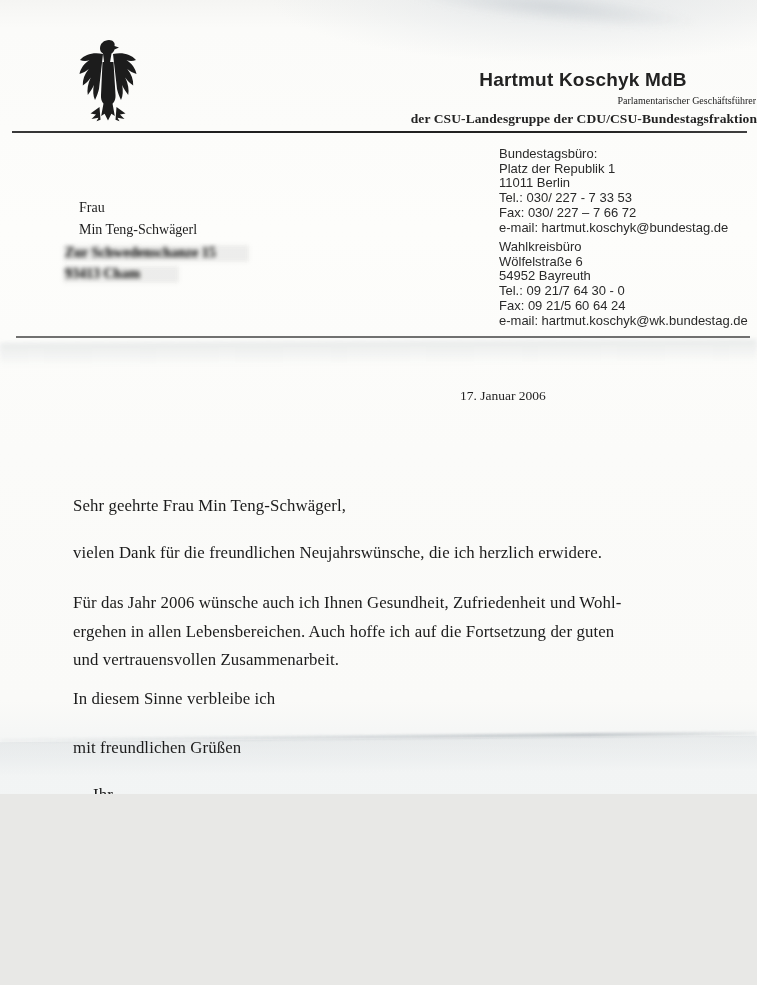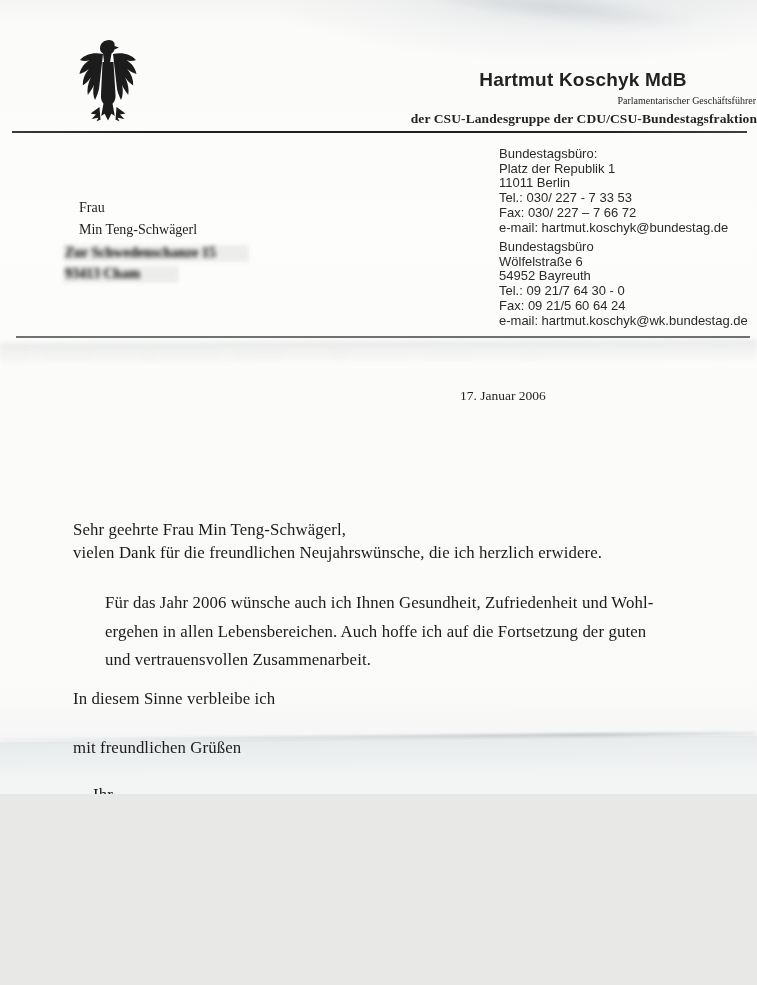--- a/index.html
+++ b/index.html
@@ -55,21 +55,21 @@
   .recip-line{left:79px;font-size:14px;color:#1c1c1c;}
   .redacted{left:63px;height:17px;overflow:hidden;
     font-weight:bold;font-size:14px;color:#161616;white-space:nowrap;
     filter:blur(2.3px) contrast(1.35) saturate(0);
     background:rgba(60,60,60,0.07);border-radius:2px;padding:0 2px;}
 
   .date{left:460px;top:388px;font-size:13.5px;color:#242424;}
 
   
   .body-line{left:73px;font-size:16.8px;color:#1b1b1b;letter-spacing:.1px;}
-  .para{left:73px;font-size:16.8px;color:#1b1b1b;line-height:28.5px;letter-spacing:.1px;margin-left:32px;}
+  .para{left:73px;font-size:16.8px;color:#1b1b1b;line-height:28.5px;letter-spacing:.1px;}
 
   .sig{left:118px;top:786px;}
 </style>
 </head>
 <body>
 
 <div class="page">
 
   <div class="abs crease crease-top"></div>
   <div class="abs crease shade-under-rule2"></div>
@@ -101,38 +101,38 @@
   <div class="abs contact contact-1">
     <div>Bundestagsbüro:</div>
     <div>Platz der Republik 1</div>
     <div>11011 Berlin</div>
     <div>Tel.: 030/ 227 - 7 33 53</div>
     <div>Fax: 030/ 227 – 7 66 72</div>
     <div>e-mail: hartmut.koschyk@bundestag.de</div>
   </div>
 
   <div class="abs contact contact-2">
-    <div>Bundestagsbüro</div>
+    <div>Wahlkreisbüro</div>
     <div>Wölfelstraße 6</div>
     <div>54952 Bayreuth</div>
     <div>Tel.: 09 21/7 64 30 - 0</div>
     <div>Fax: 09 21/5 60 64 24</div>
     <div>e-mail: hartmut.koschyk@wk.bundestag.de</div>
   </div>
 
   <div class="abs rule2"></div>
 
   <div class="abs recip-line" style="top:200px;">Frau</div>
   <div class="abs recip-line" style="top:222px;">Min Teng-Schwägerl</div>
   <div class="abs redacted" style="top:245px;width:182px;">Zur Schwedenschanze 15</div>
   <div class="abs redacted" style="top:266px;width:112px;">93413 Cham</div>
 
   <div class="abs date">17. Januar 2006</div>
 
-  <div class="abs body-line" style="top:496px;margin-top:24px;">Sehr geehrte Frau Min Teng-Schwägerl,</div>
+  <div class="abs body-line" style="top:496px;">Sehr geehrte Frau Min Teng-Schwägerl,</div>
   <div class="abs body-line" style="top:543px;">vielen Dank für die freundlichen Neujahrswünsche, die ich herzlich erwidere.</div>
   <div class="abs para" style="top:589px;">
     <div>Für das Jahr 2006 wünsche auch ich Ihnen Gesundheit, Zufriedenheit und Wohl-</div>
     <div>ergehen in allen Lebensbereichen. Auch hoffe ich auf die Fortsetzung der guten</div>
     <div>und vertrauensvollen Zusammenarbeit.</div>
   </div>
   <div class="abs body-line" style="top:689px;">In diesem Sinne verbleibe ich</div>
   <div class="abs body-line" style="top:738px;">mit freundlichen Grüßen</div>
   <div class="abs body-line" style="top:785px;margin-left:20px;">Ihr</div>
 

